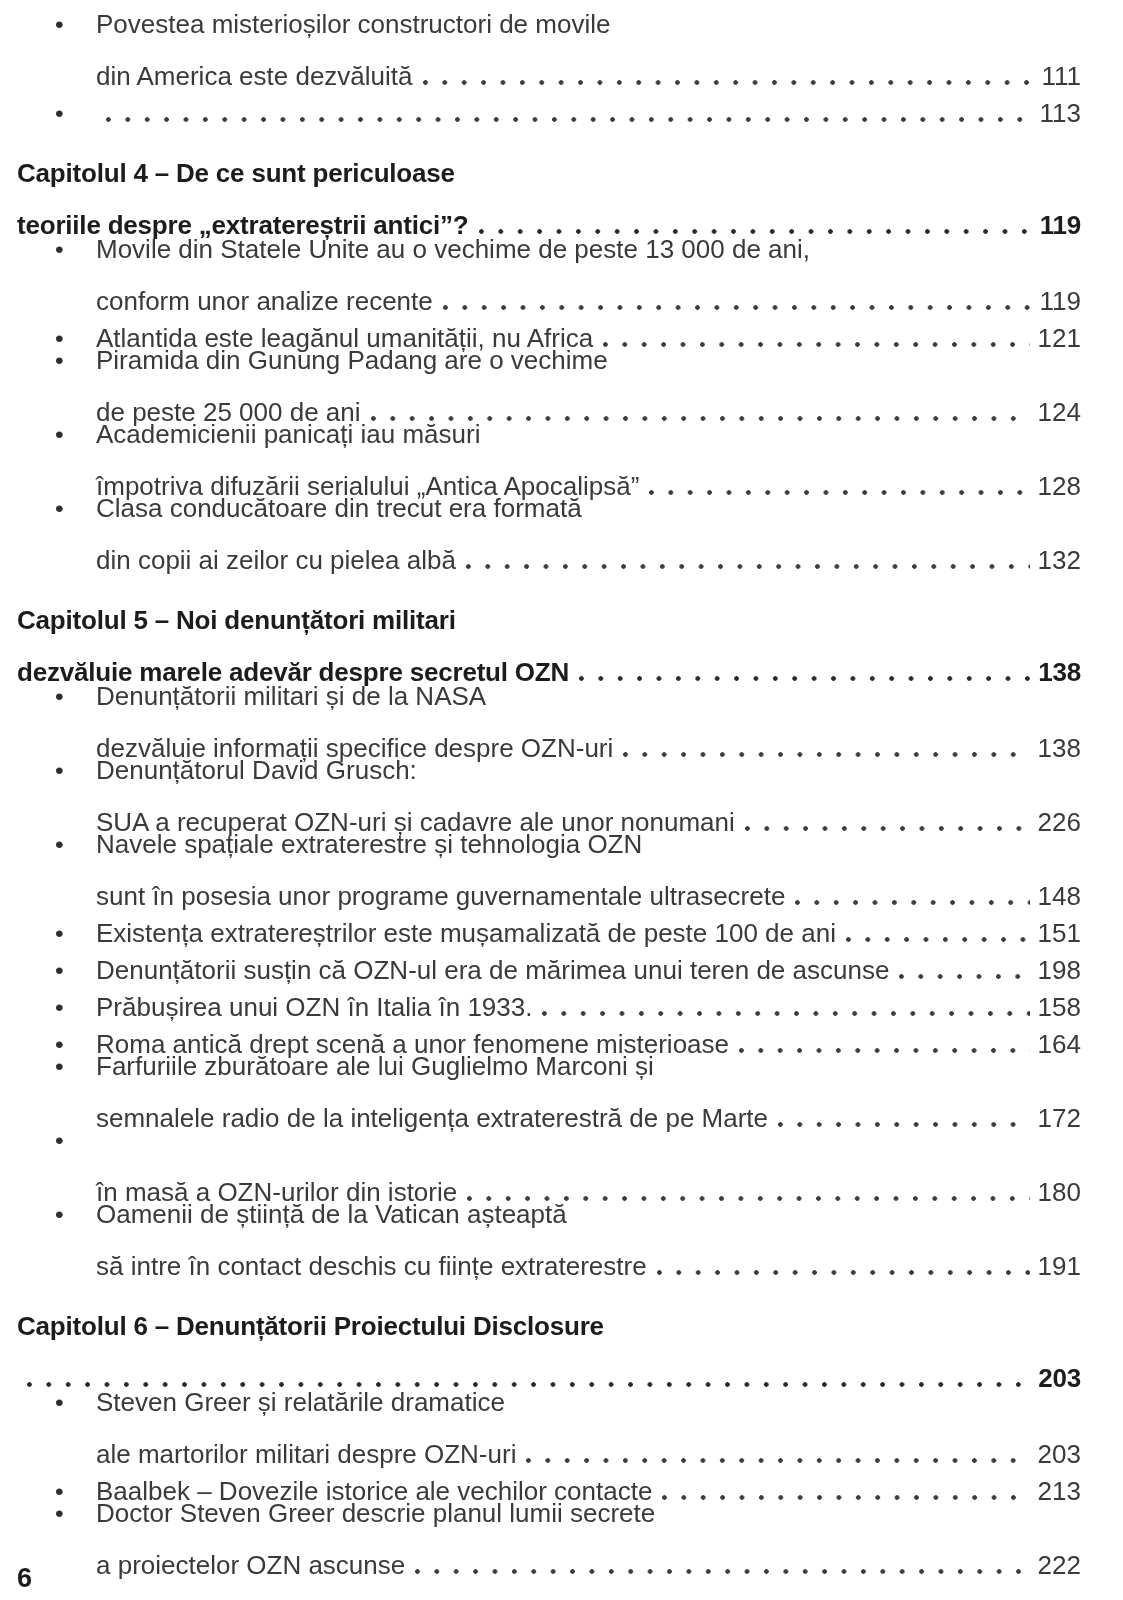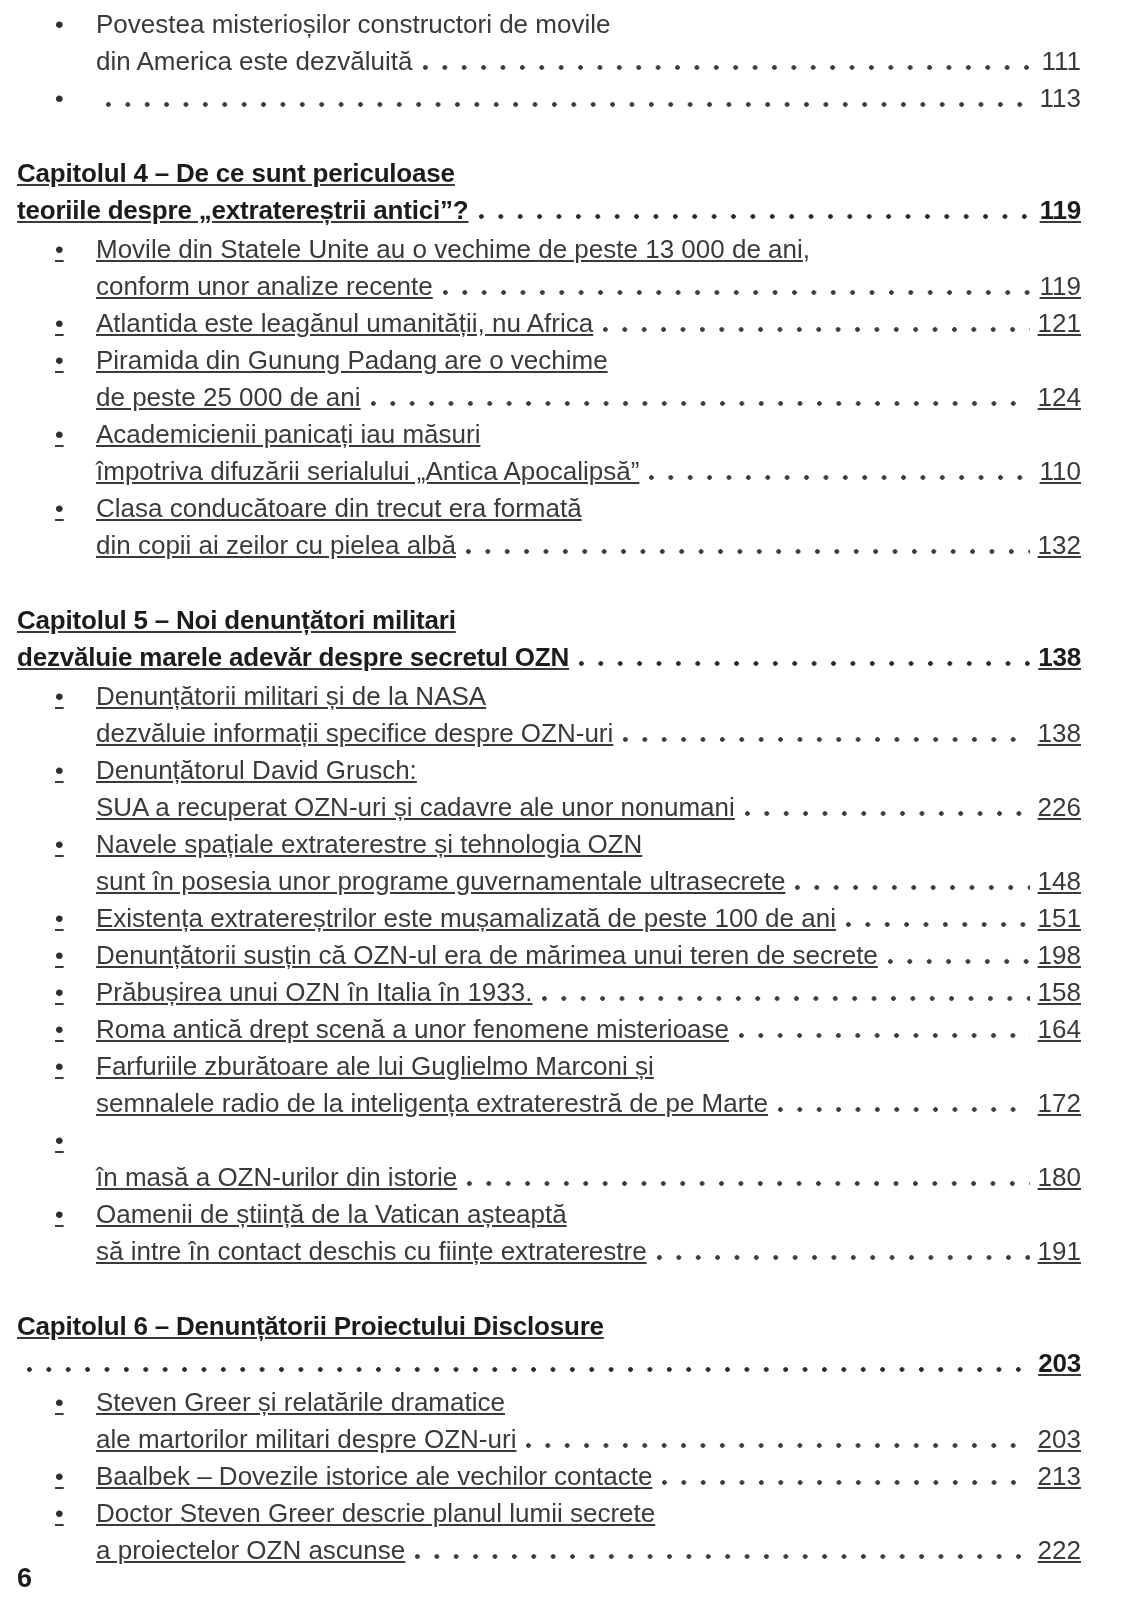--- a/index.html
+++ b/index.html
@@ -32,22 +32,22 @@
   }
   .txt{flex:none;}
   .dots{
     flex:1 1 0;min-width:16px;height:5px;
     margin:0 8px 0 10px;
     background-image:radial-gradient(circle at 2.4px 2.5px, var(--dots) 2px, rgba(255,255,255,0) 2.6px);
     background-size:19.4px 5px;
     background-repeat:repeat-x;
     background-position:left bottom;
   }
-  .pg{flex:none;}
-  .chapter{margin-top:38px;text-decoration:underline;}
+  .pg{flex:none;margin-top:15px;}
+  .chapter{margin-top:38px;}
   .heading .line{
     font-weight:bold;color:var(--heading);
     letter-spacing:-0.2px;
   }
   .heading .dots{
     background-image:radial-gradient(circle at 2.4px 2.5px, #2a2a2a 2px, rgba(255,255,255,0) 2.6px);
   }
   .items{margin-top:2px;}
   .folio{
     position:absolute;left:17px;top:1560px;
@@ -129,21 +129,21 @@
           </div>
           <div class="item">
             <div class="line">
               <span class="marker">•</span>
               <span class="txt">Academicienii panicați iau măsuri</span>
             </div>
             <div class="line">
               <span class="marker"></span>
               <span class="txt">împotriva difuzării serialului „Antica Apocalipsă”</span>
               <span class="dots"></span>
-              <span class="pg">110</span>
+              <span class="pg">128</span>
             </div>
           </div>
           <div class="item">
             <div class="line">
               <span class="marker">•</span>
               <span class="txt">Clasa conducătoare din trecut era formată</span>
             </div>
             <div class="line">
               <span class="marker"></span>
               <span class="txt">din copii ai zeilor cu pielea albă</span>
@@ -205,21 +205,21 @@
             <div class="line">
               <span class="marker">•</span>
               <span class="txt">Existența extratereștrilor este mușamalizată de peste 100 de ani</span>
               <span class="dots"></span>
               <span class="pg">151</span>
             </div>
           </div>
           <div class="item">
             <div class="line">
               <span class="marker">•</span>
-              <span class="txt">Denunțătorii susțin că OZN-ul era de mărimea unui teren de secrete</span>
+              <span class="txt">Denunțătorii susțin că OZN-ul era de mărimea unui teren de ascunse</span>
               <span class="dots"></span>
               <span class="pg">198</span>
             </div>
           </div>
           <div class="item">
             <div class="line">
               <span class="marker">•</span>
               <span class="txt">Prăbușirea unui OZN în Italia în 1933.</span>
               <span class="dots"></span>
               <span class="pg">158</span>

